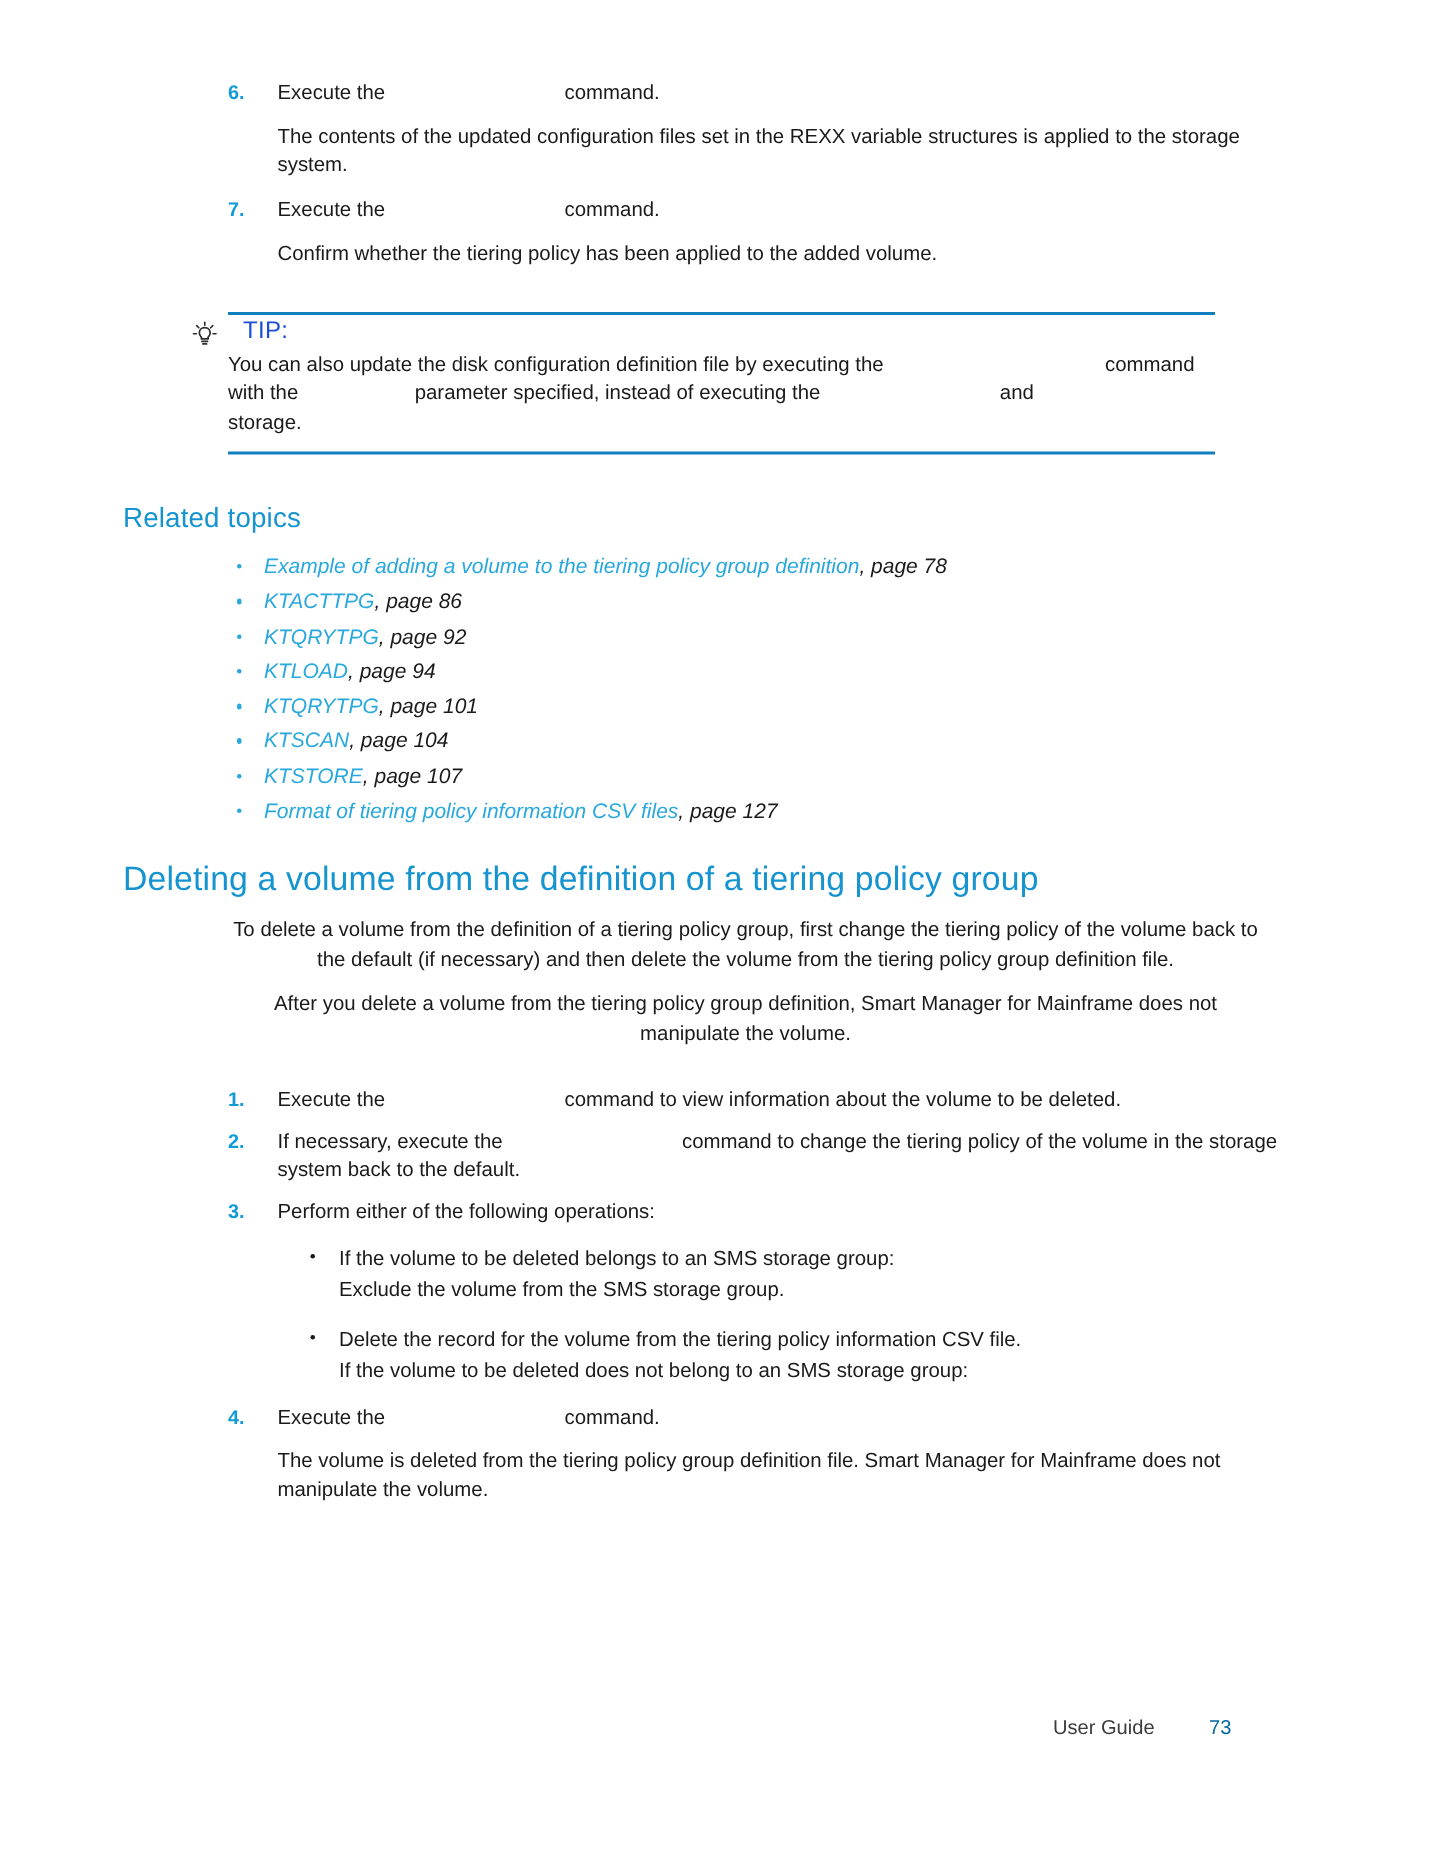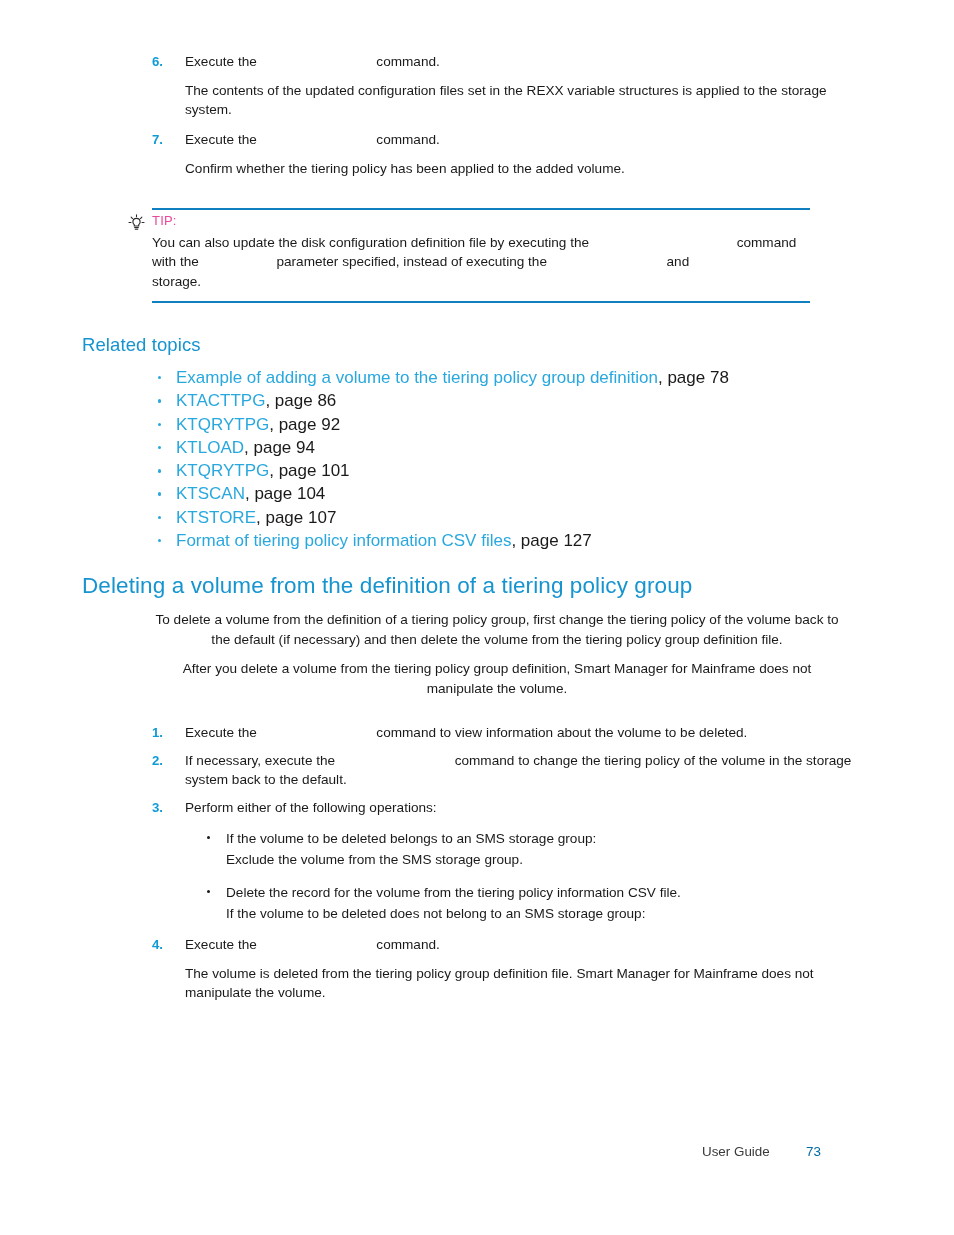--- a/index.html
+++ b/index.html
@@ -99,24 +99,25 @@
     background: #0f7fc0;
     margin-left: 24px;
     width: 658px;
   }
   .tip-head {
     position: relative;
     height: 22px;
     margin-left: 24px;
   }
   .tip-label {
-    color: #ec4899;
-    font-size: 13px;
+    color: #1d4ed8;
+    font-size: 16px;
     line-height: 22px;
     letter-spacing: .2px;
+    margin-left: 10px;
   }
   .tip-icon {
     position: absolute;
     left: -24px;
     top: 4px;
     width: 17px;
     height: 17px;
   }
   .tip-body {
     margin-left: 24px;
@@ -138,23 +139,24 @@
   .rt-list {
     position: absolute;
     left: 158px;
     top: 366px;
     width: 700px;
   }
   .rt-item {
     position: relative;
     padding-left: 18px;
     height: 23.3px;
-    font-size: 17px;
+    font-size: 14px;
     line-height: 23.3px;
     white-space: nowrap;
+    font-style: italic;
   }
   .rt-bullet {
     position: absolute;
     left: 0;
     top: 10px;
     width: 3.4px;
     height: 3.4px;
     background: #29a8de;
     border-radius: 50%;
   }

